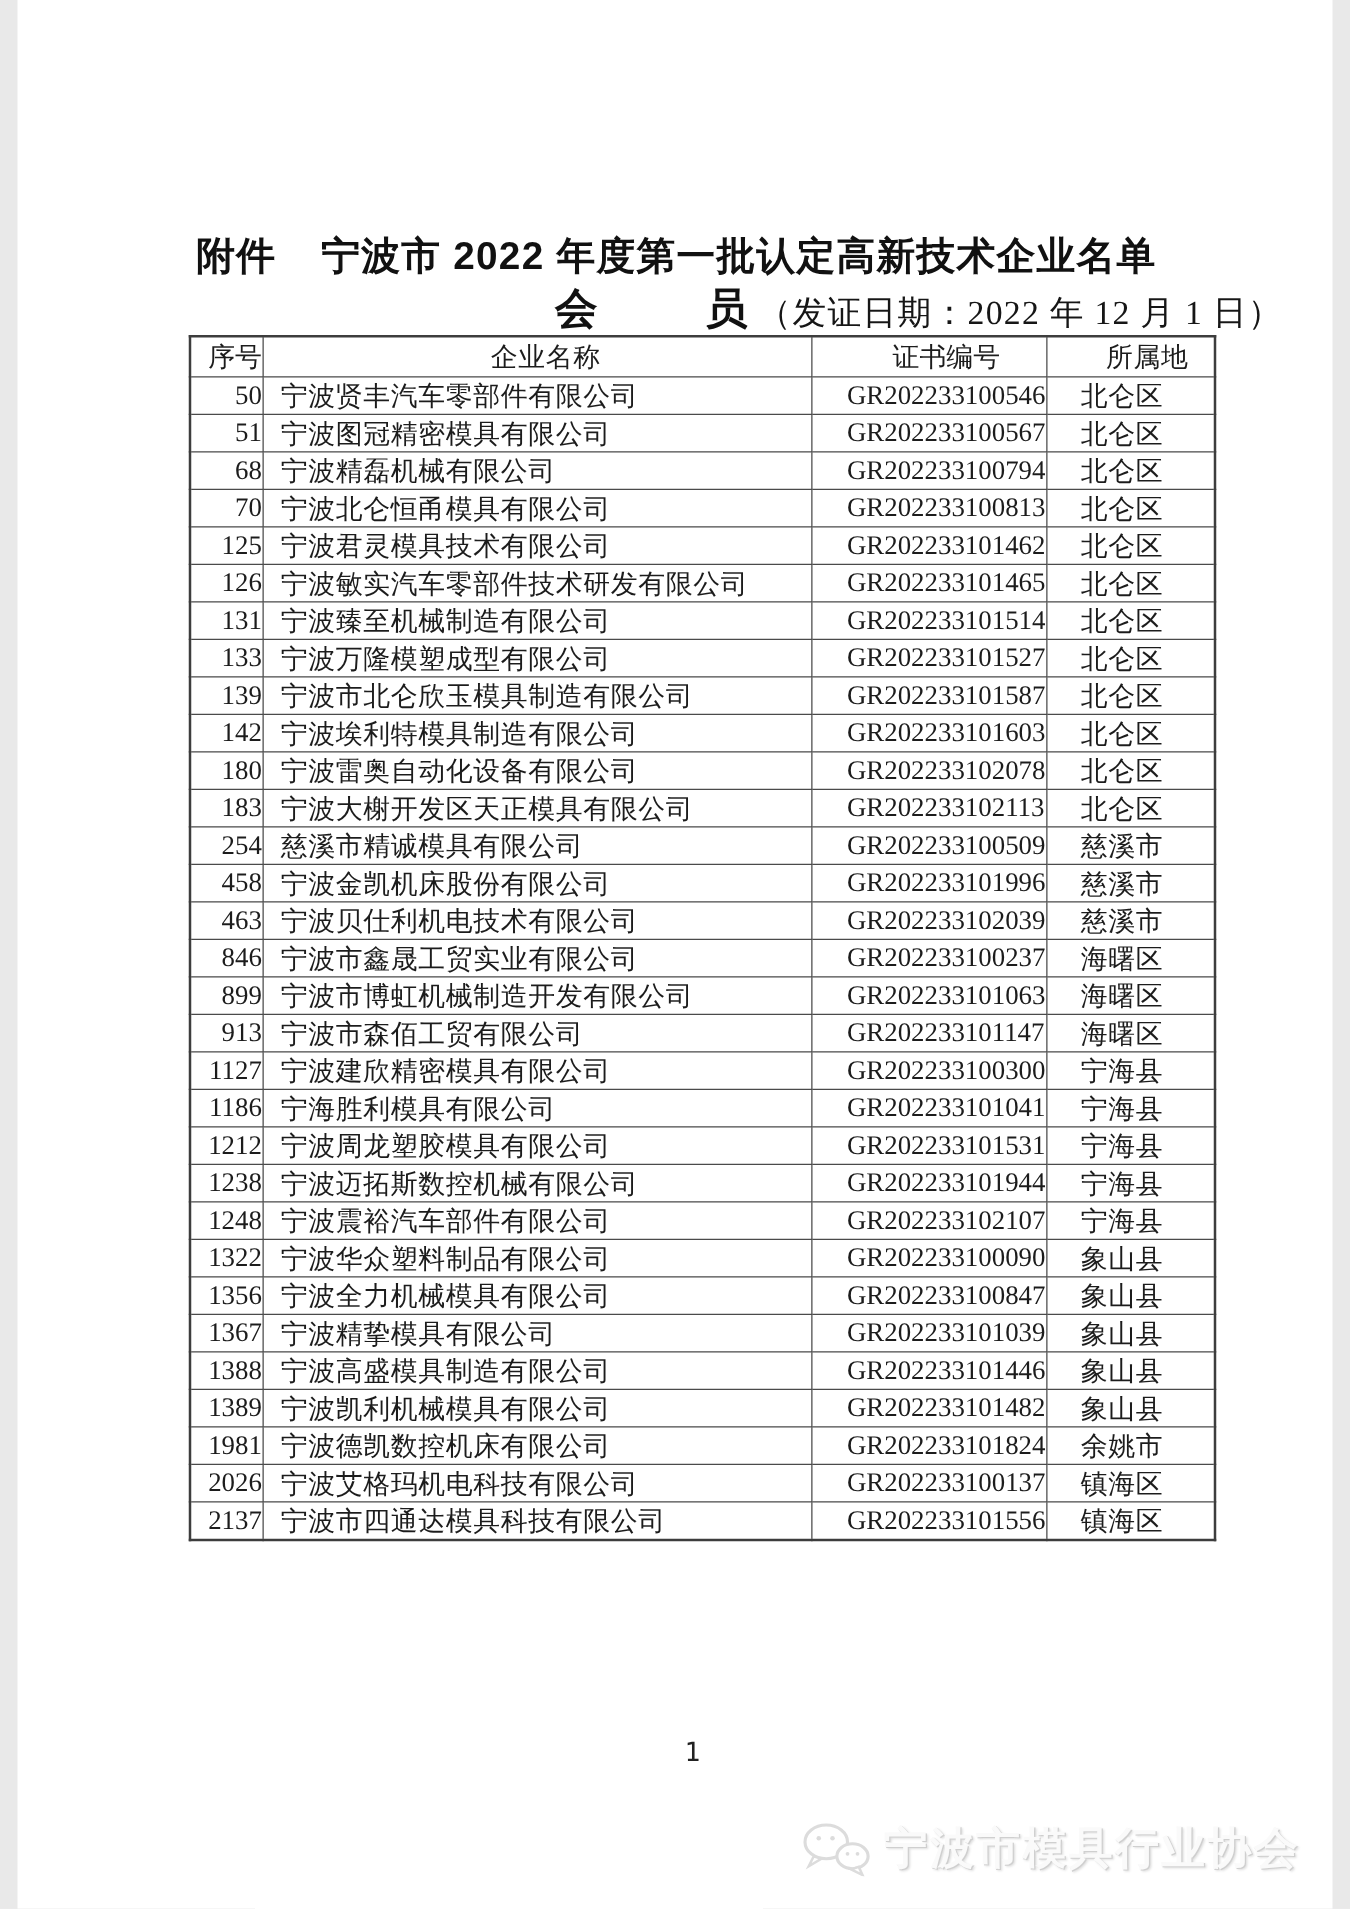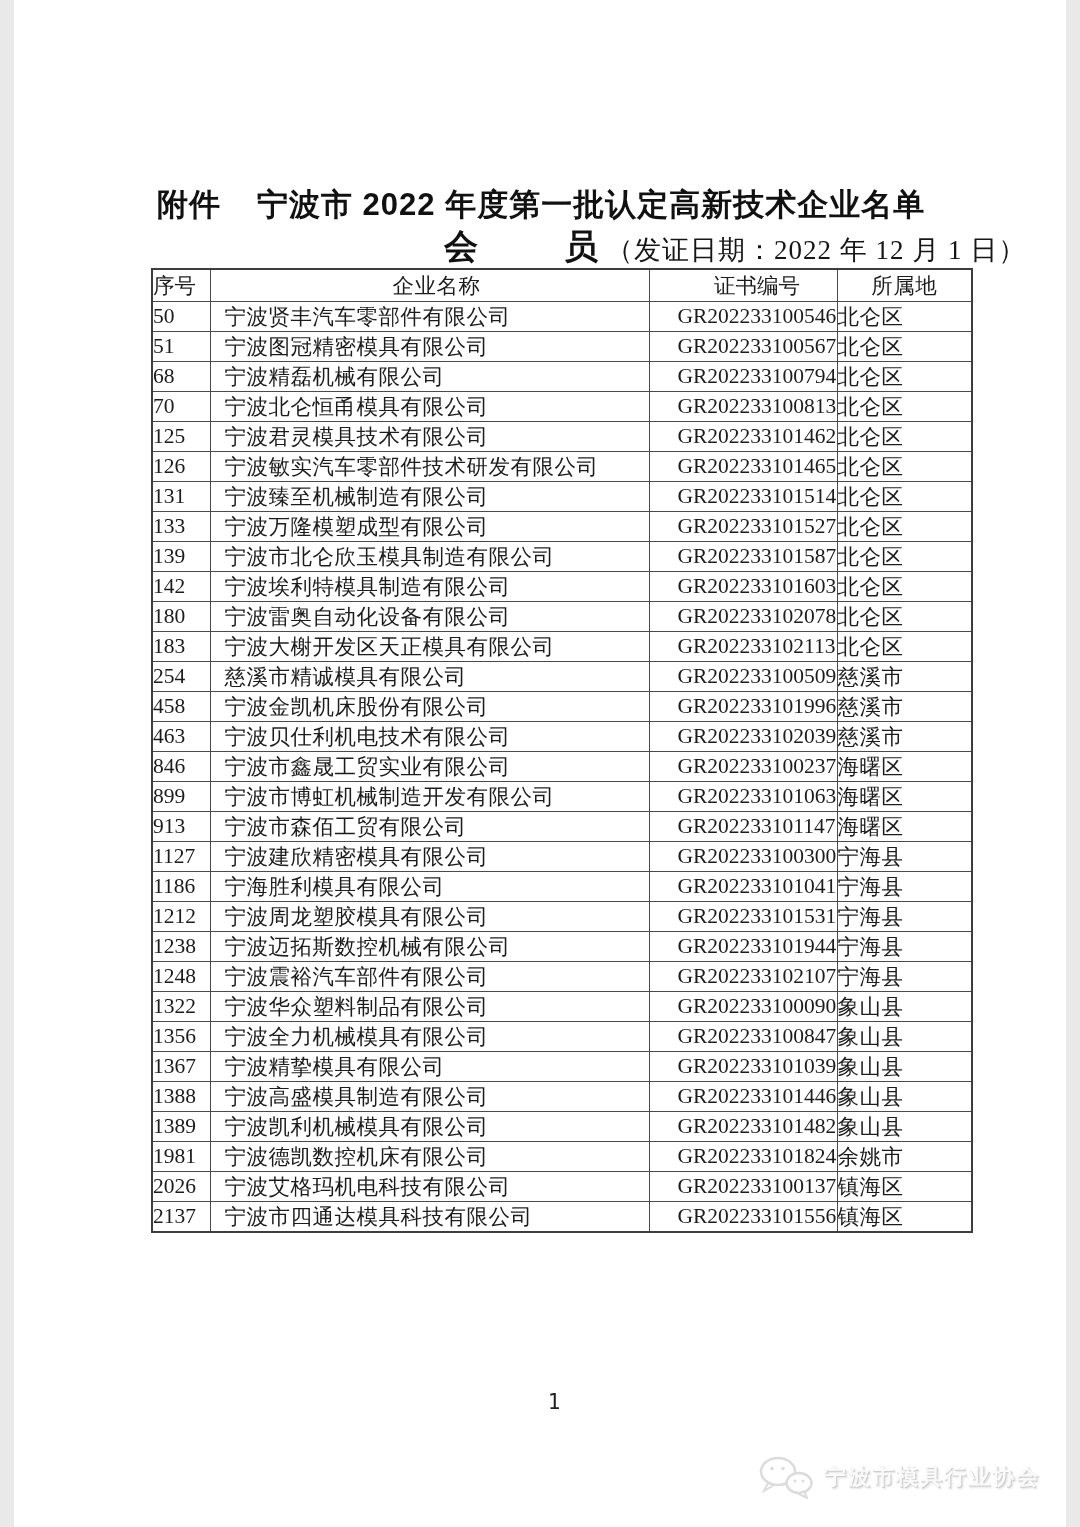--- a/index.html
+++ b/index.html
@@ -46,40 +46,40 @@
   .company-table col.w2 { width:188px; }
   .company-table col.w3 { width:135px; }
   .company-table th, .company-table td {
     border:1px solid #4a4a4a;
     padding:0; height:29px;
     font-weight:normal;
     overflow:hidden; white-space:nowrap;
     letter-spacing:0.5px;
   }
   .company-table thead th { height:31px; text-align:center; }
-  .company-table .c0 { text-align:left; letter-spacing:0; }
+  .company-table .c0 { text-align:right; letter-spacing:0; }
   .company-table .c1 { padding-left:14px; }
   .company-table .c2 { padding-left:28px; letter-spacing:0; }
-  .company-table .c3 { padding-left:0; }
+  .company-table .c3 { padding-left:27px; }
 
   
   .page-number {
     position:absolute; top:1390px; left:0; width:1080px;
     text-align:center; font-size:21px; color:#222;
     font-family:"DejaVu Sans Mono","Liberation Mono",monospace;
   }
 
   
   .watermark {
     position:absolute; top:1455px; right:26px;
     display:flex; align-items:center; gap:10px;
   }
   .watermark-text {
     font-family:Liberation Mono, monospace;
-    font-size:22px; font-weight:bold; letter-spacing:2px;
+    font-size:35px; font-weight:bold; letter-spacing:2px;
     color:#fafafa;
     text-shadow:1px 1px 0 #cfcfcf, 2px 2px 2px #dedede, -1px -1px 0 #ffffff;
     user-select:none;
   }
   .wechat-icon { width:56px; height:44px; flex:0 0 auto; }
 </style>
 </head>
 <body>
 
 <div class="page">

